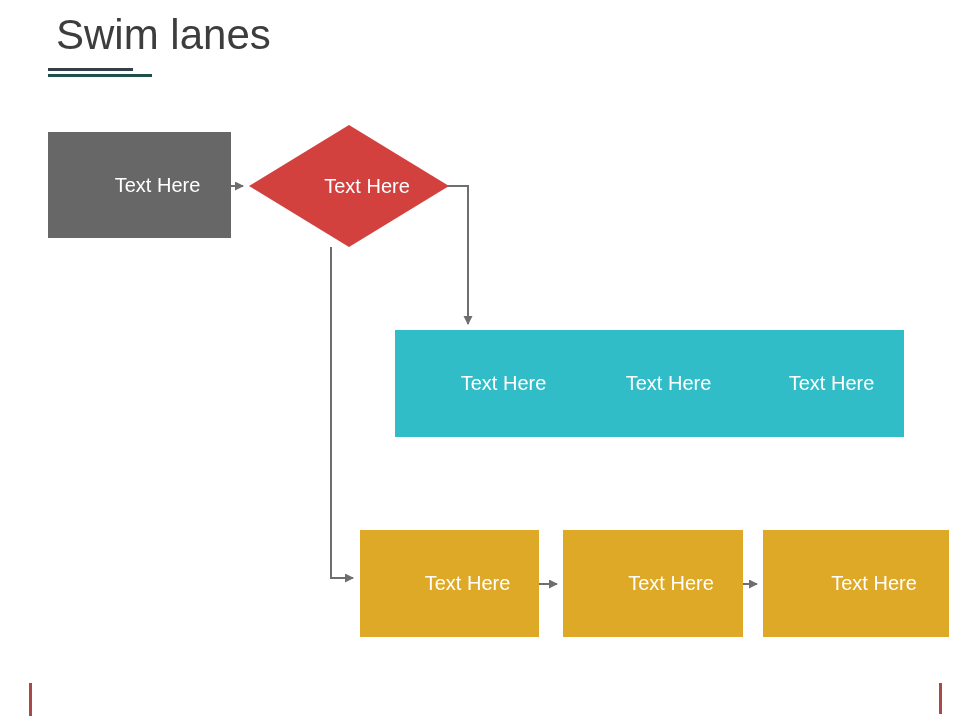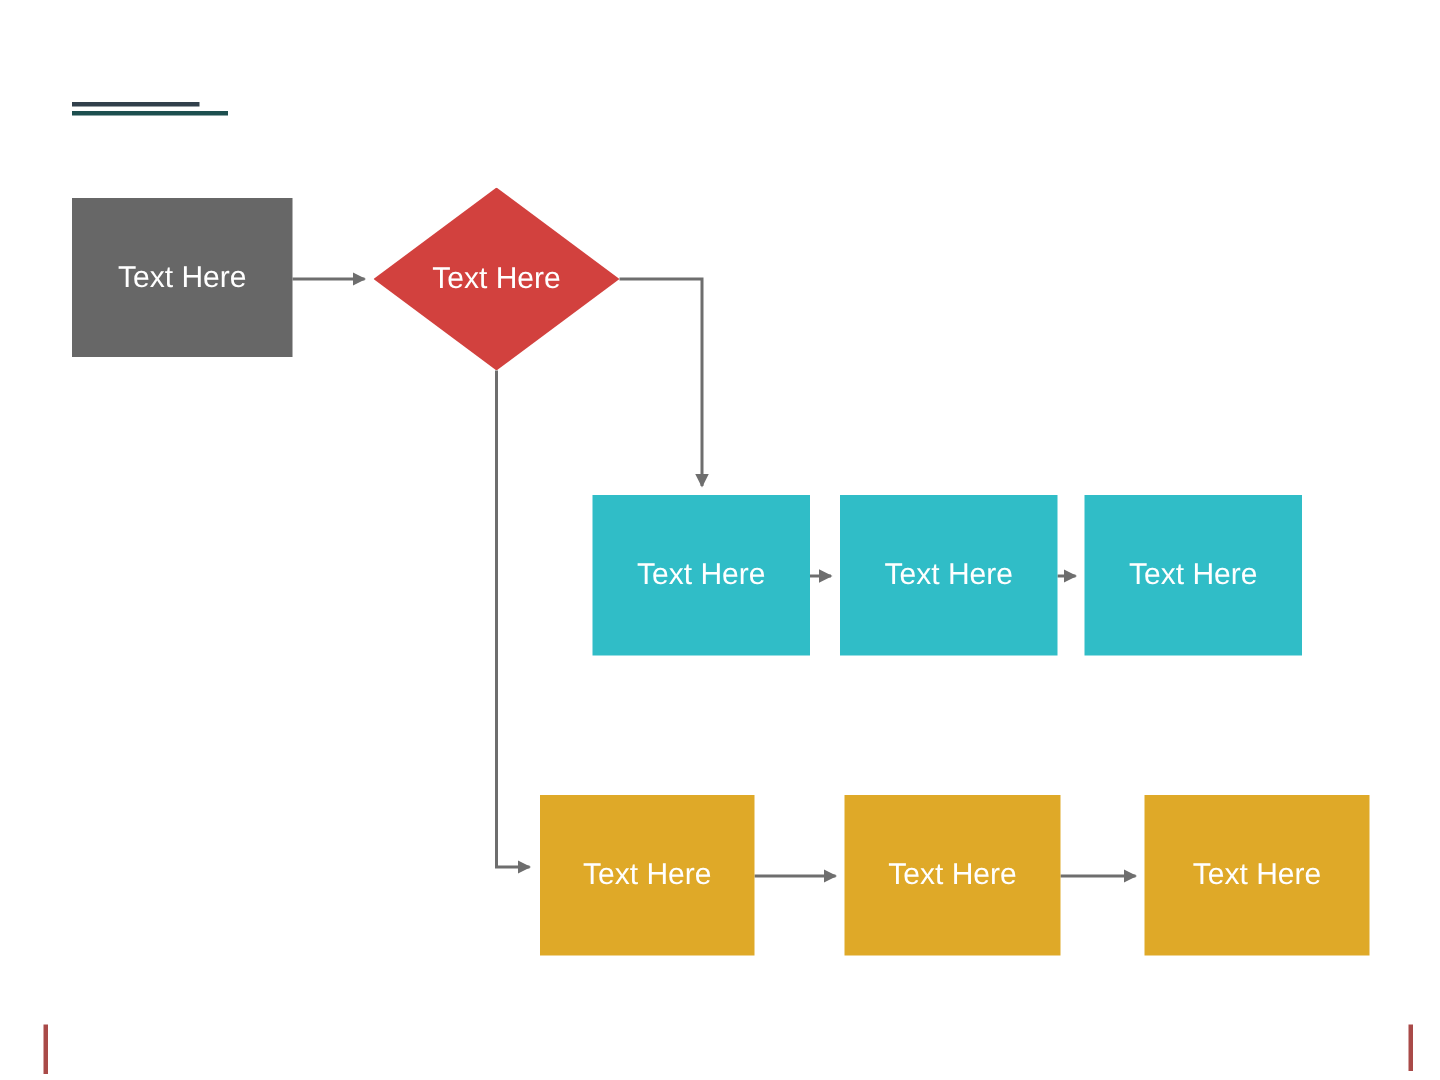--- a/index.html
+++ b/index.html
@@ -35,20 +35,21 @@
   }
 
   .shape {
     position: absolute;
     display: flex;
     align-items: center;
     justify-content: center;
     color: #ffffff;
     font-size: 20px;
     text-align: center;
+    padding-left: 36px;
   }
   .start-box   { left: 48px;  top: 132px; width: 147px; height: 106px; background: #676767; }
   .diamond     { left: 249px; top: 125px; width: 164px; height: 122px; background: #d2413e;
                  clip-path: polygon(50% 0%, 100% 50%, 50% 100%, 0% 50%); }
 
   .row1-box-1  { left: 395px; top: 330px; width: 145px; height: 107px; background: #30bdc7; }
   .row1-box-2  { left: 560px; top: 330px; width: 145px; height: 107px; background: #30bdc7; }
   .row1-box-3  { left: 723px; top: 330px; width: 145px; height: 107px; background: #30bdc7; }
 
   .row2-box-1  { left: 360px; top: 530px; width: 143px; height: 107px; background: #dfa928; }
@@ -72,20 +73,21 @@
     background: #a94a48;
   }
   .footer-tick-left  { left: 29px;  top: 683px; height: 33px; }
   .footer-tick-right { left: 939px; top: 683px; height: 31px; }
 </style>
 </head>
 <body>
 
 <div class="slide">
 
+  <h1 class="slide-title">Swim lanes</h1>
   <div class="underline-top"></div>
   <div class="underline-bottom"></div>
 
   <svg class="connector-layer" viewBox="0 0 960 720" xmlns="http://www.w3.org/2000/svg">
     <defs>
       <marker id="arrowhead" markerUnits="userSpaceOnUse" markerWidth="10" markerHeight="10" refX="8" refY="4.5" orient="auto">
         <path d="M0,0 L9,4.5 L0,9 Z" fill="#6e6e6e"></path>
       </marker>
     </defs>
     <line x1="195" y1="186" x2="243" y2="186" marker-end="url(#arrowhead)"></line>

